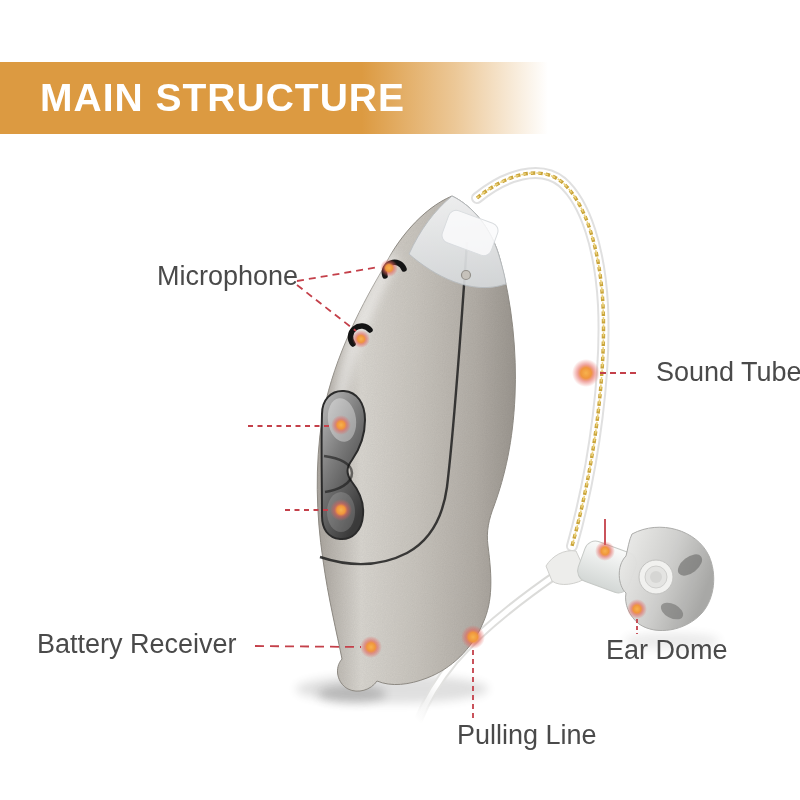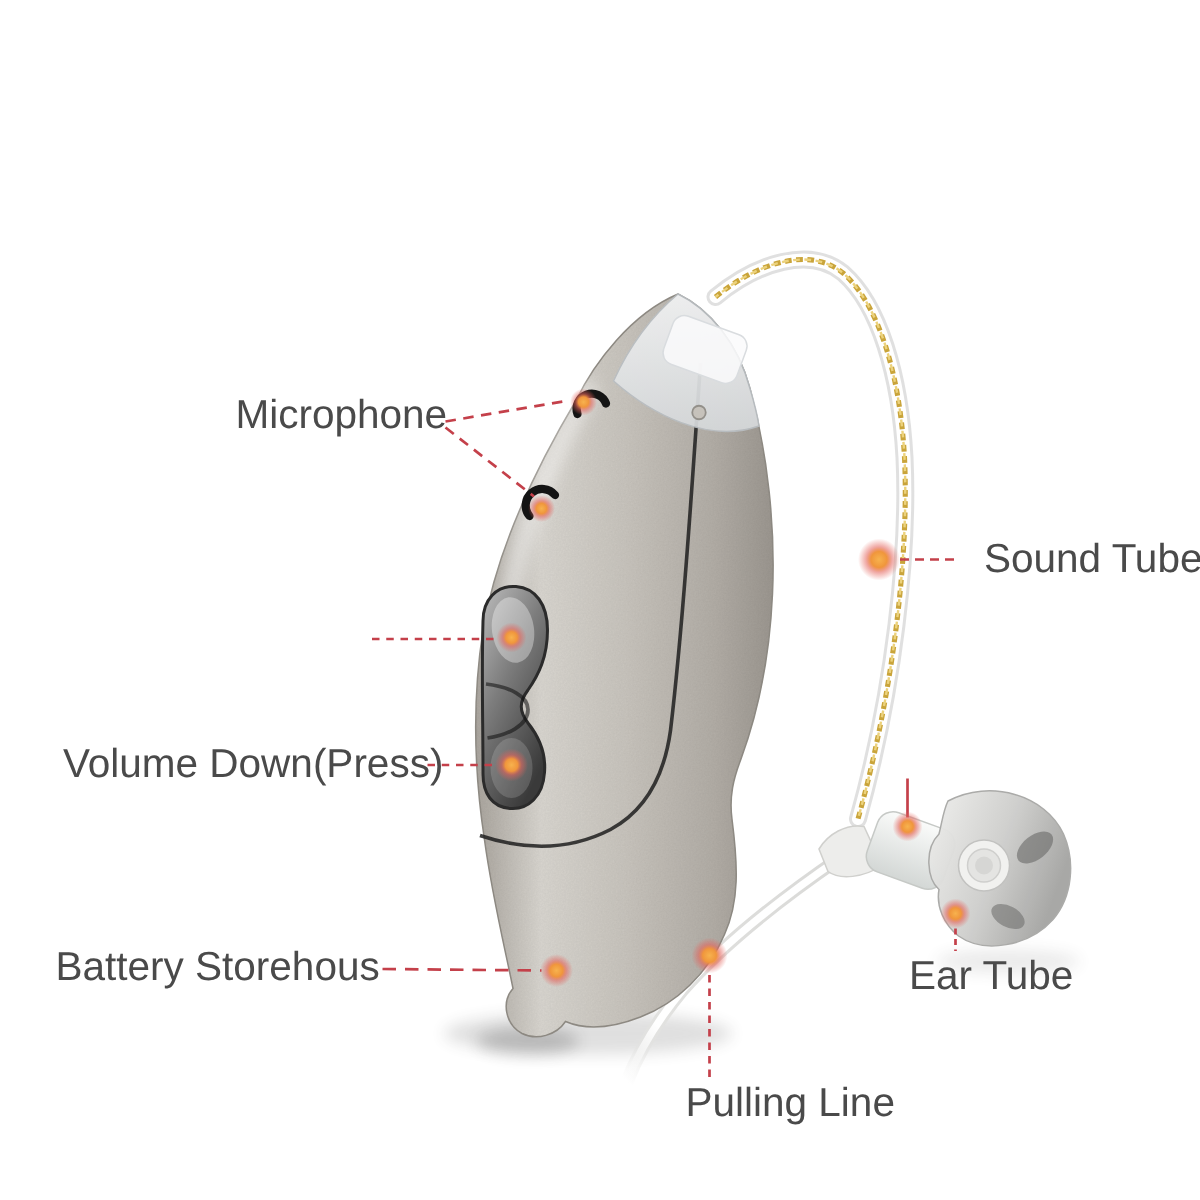--- a/index.html
+++ b/index.html
@@ -34,20 +34,23 @@
   .lbl-pulling     { left:409px; top:720px;margin-left:48px; }
   
   svg.scene { position:absolute; left:0; top:0; }
   .leader { stroke:var(--leader-line); stroke-width:1.8; fill:none; }
 </style>
 </head>
 <body>
 
 <div class="stage">
 
+  <div class="banner">
+    <h1>MAIN STRUCTURE</h1>
+  </div>
 
   <svg class="scene" width="800" height="800" viewBox="0 0 800 800">
     <defs>
       <linearGradient id="bodyGrad" x1="0" y1="0" x2="1" y2="0">
         <stop offset="0" stop-color="#a9a49d"></stop>
         <stop offset="0.22" stop-color="#d8d5cf"></stop>
         <stop offset="0.5" stop-color="#c8c4bd"></stop>
         <stop offset="0.8" stop-color="#b2ada6"></stop>
         <stop offset="1" stop-color="#9b968f"></stop>
       </linearGradient>
@@ -209,19 +212,18 @@
       <circle cx="341" cy="510" r="11" fill="url(#dotGrad)"></circle>
       <circle cx="371" cy="647" r="11" fill="url(#dotGrad)"></circle>
       <circle cx="586" cy="373" r="14" fill="url(#dotGrad)"></circle>
       <circle cx="605" cy="551" r="10" fill="url(#dotGrad)"></circle>
       <circle cx="637" cy="609" r="10" fill="url(#dotGrad)"></circle>
       <circle cx="473" cy="637" r="12" fill="url(#dotGrad)"></circle>
     </g>
   </svg>
 
   <div class="label lbl-microphone">Microphone</div>
-  <div class="label lbl-volume-down">Volume Down(Press)</div>
-  <div class="label lbl-battery">Battery Storehous</div>
+  <div class="label lbl-battery">Battery Receiver</div>
   <div class="label lbl-sound-tube">Sound Tube</div>
-  <div class="label lbl-ear-dome">Ear Tube</div>
+  <div class="label lbl-ear-dome">Ear Dome</div>
   <div class="label lbl-pulling">Pulling Line</div>
 
 </div>
 
 </body></html>

